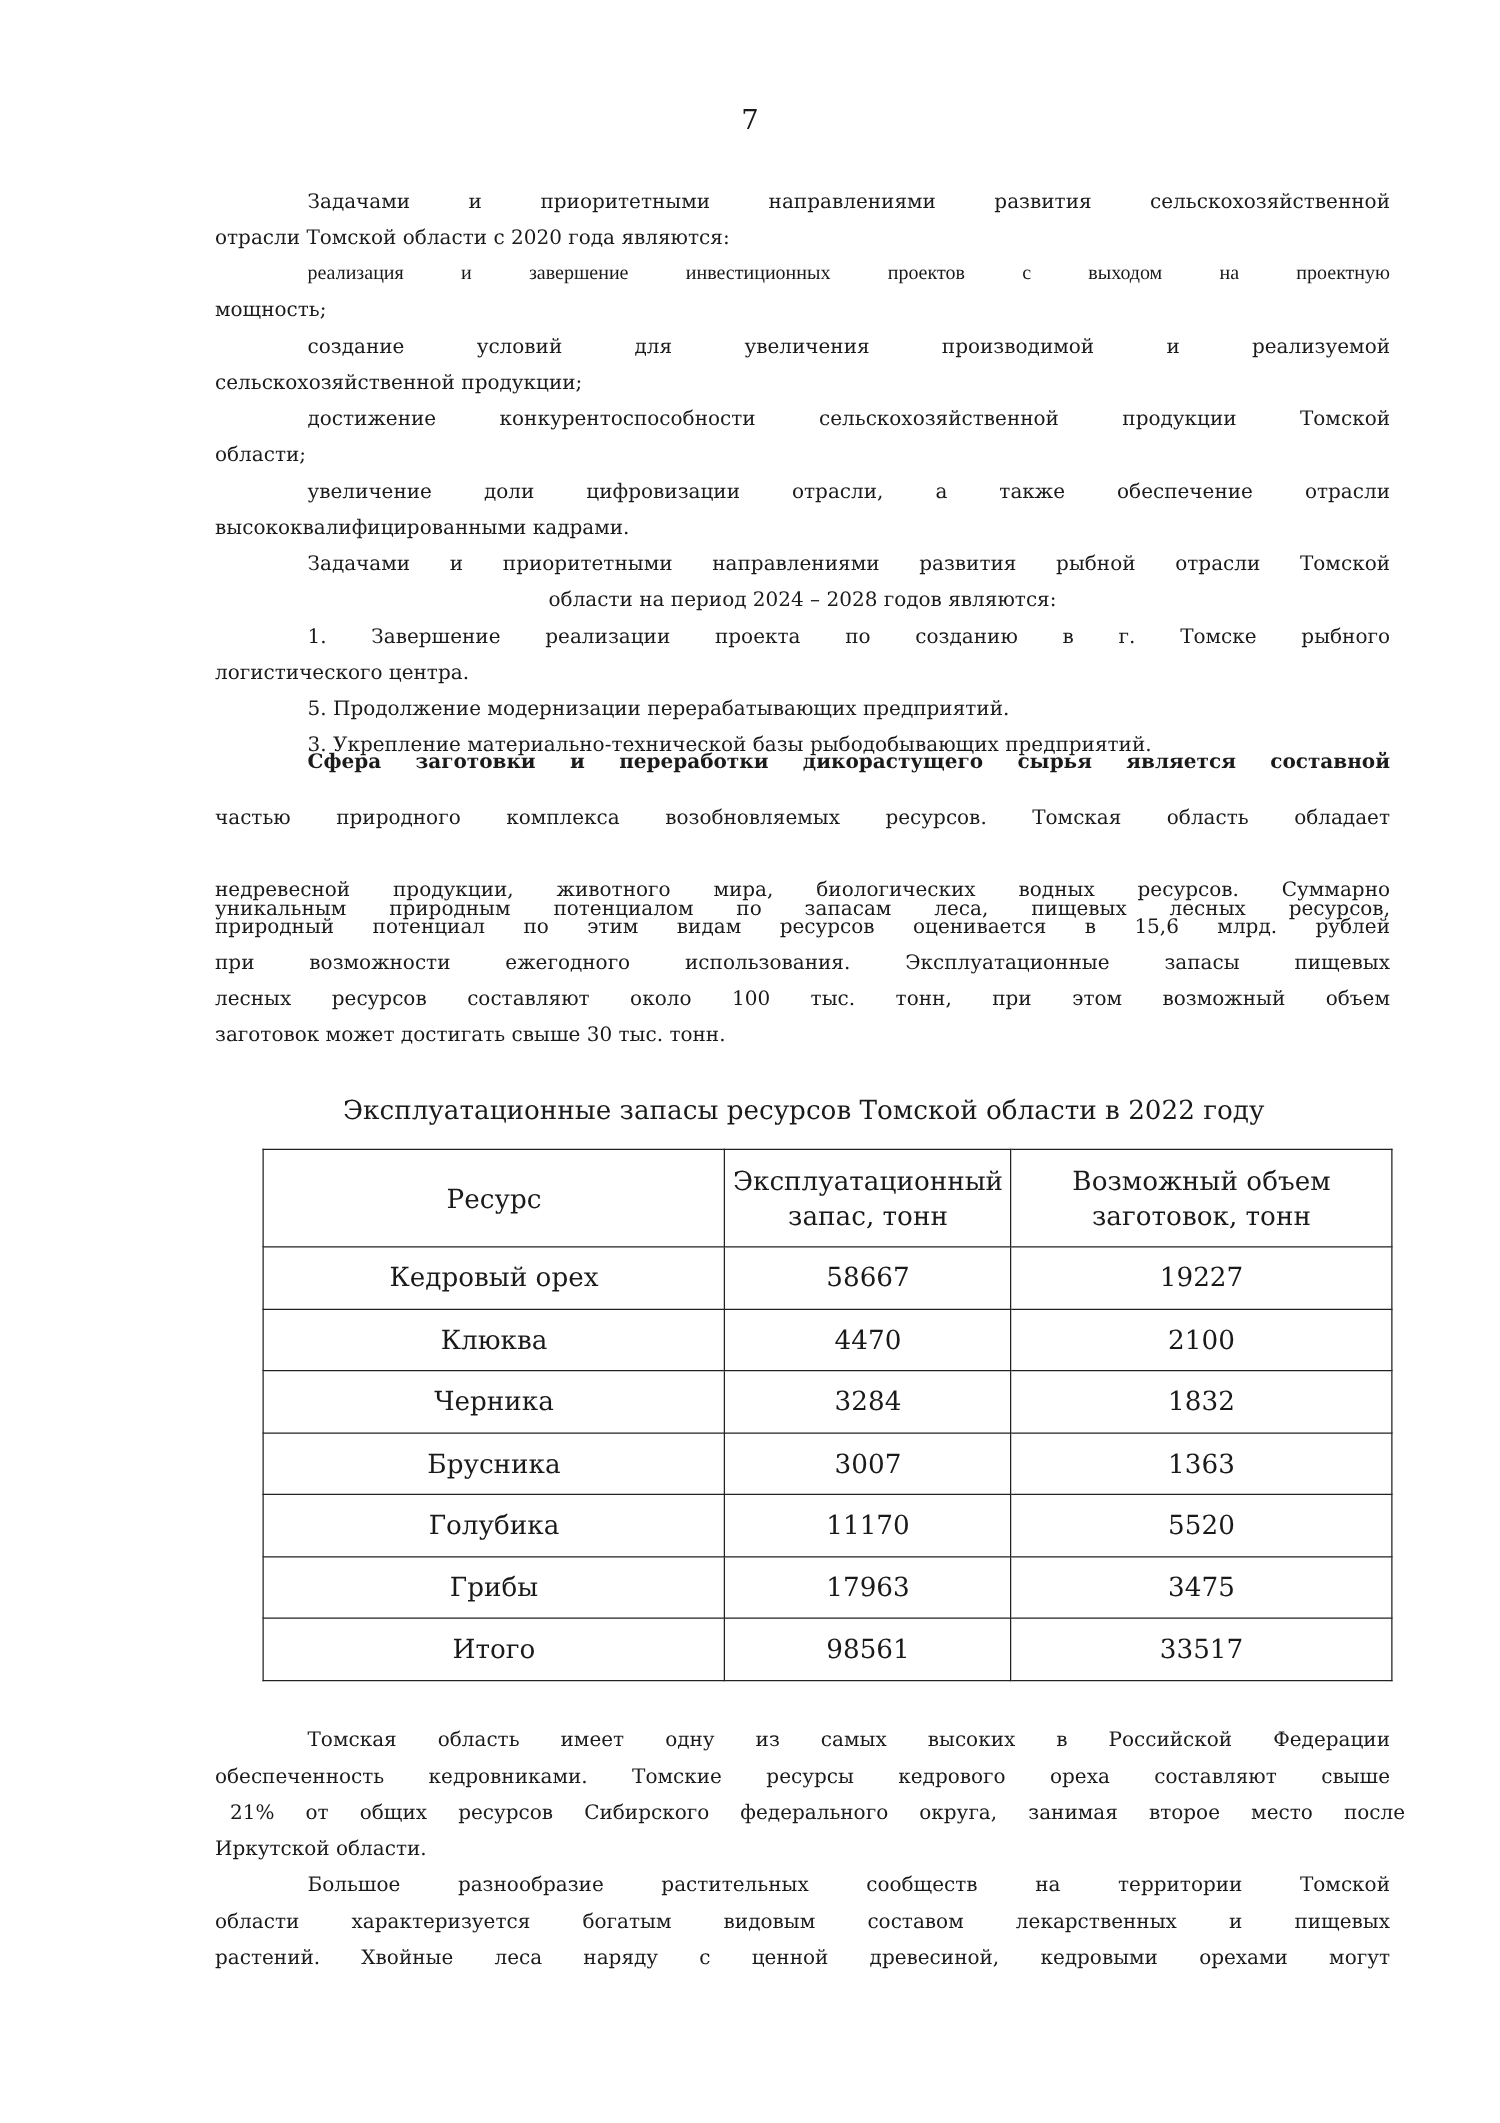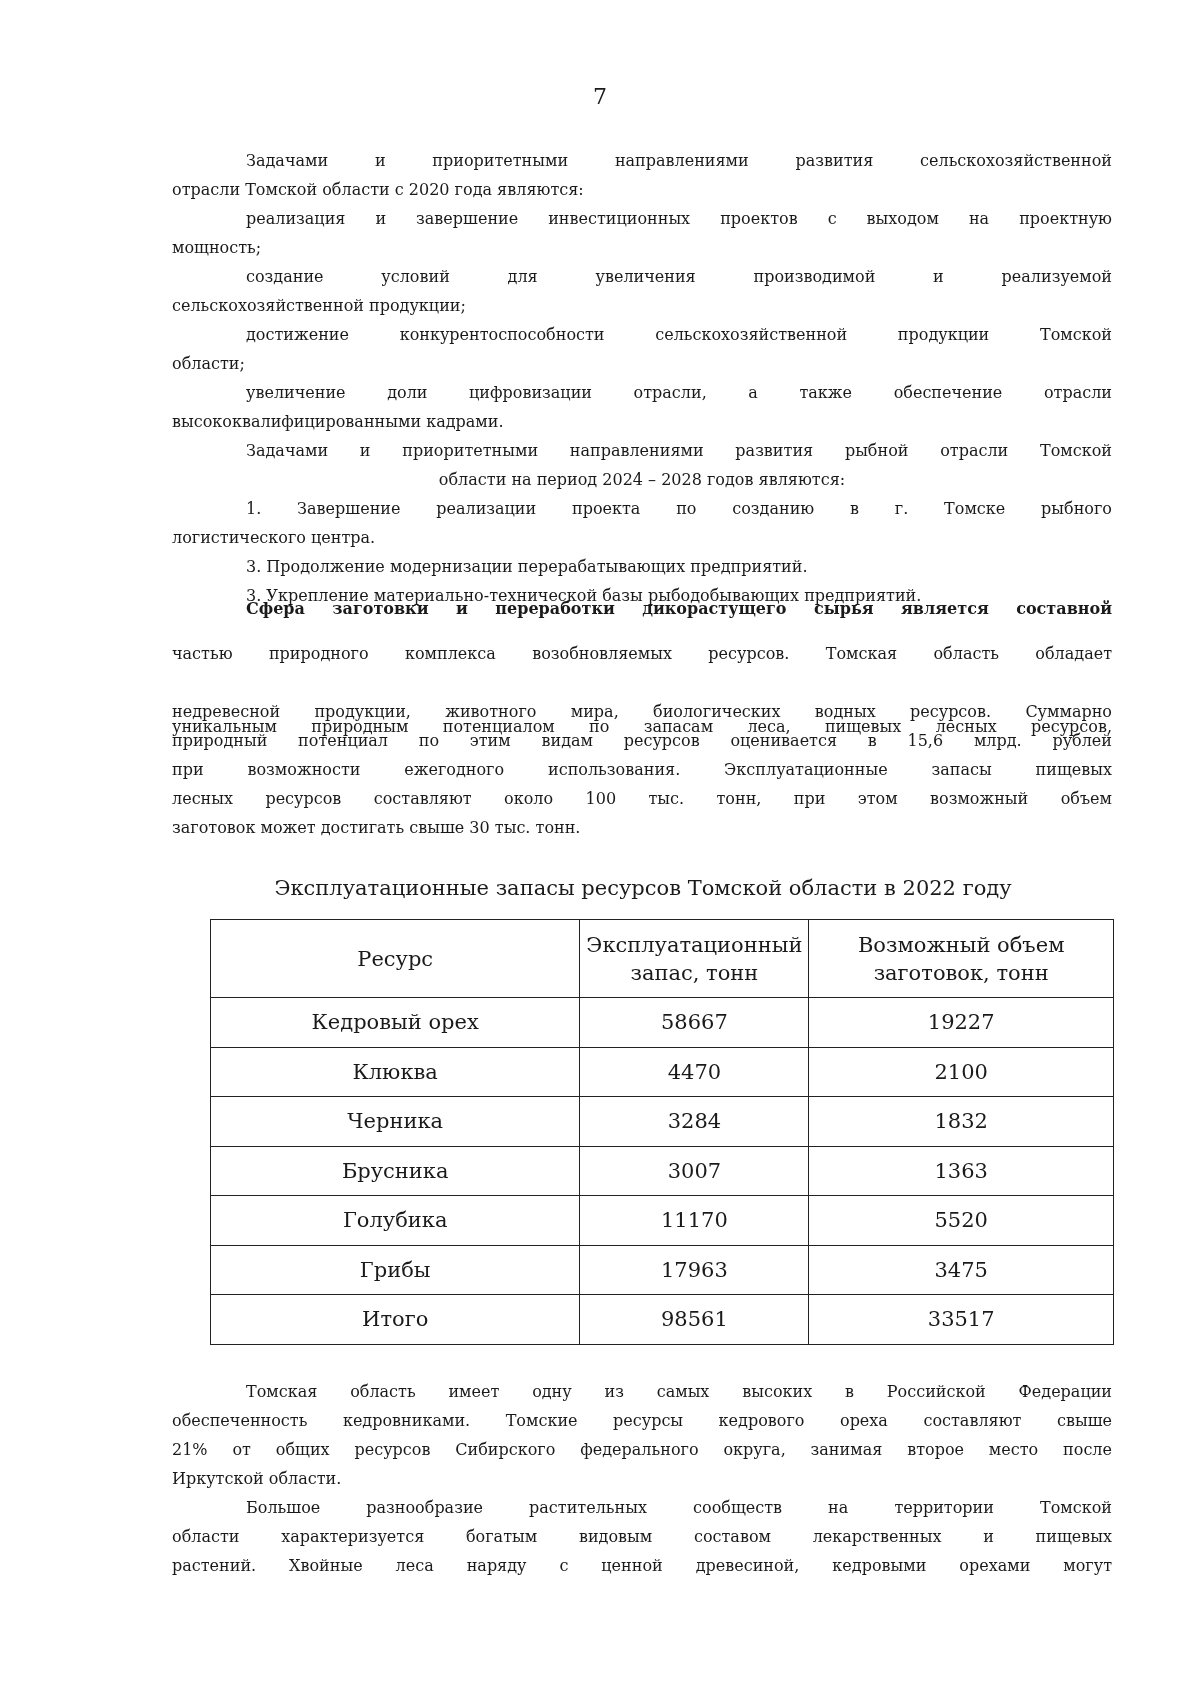--- a/index.html
+++ b/index.html
@@ -19,33 +19,33 @@
   col.c1 { width: 370px; } col.c2 { width: 229px; } col.c3 { width: 305px; }
 </style>
 </head>
 <body>
 
 <div class="page-num">7</div>
 
 <div id="top-lines">
     <div class="line ind j" style="top: 146px;">Задачами и приоритетными направлениями развития сельскохозяйственной</div>
     <div class="line" style="top: 175px;">отрасли Томской области с 2020 года являются:</div>
-    <div class="line ind j" style="top: 204px;">реализация и завершение инвестиционных проектов с выходом на проектную</div>
+    <div class="line ind j" style="top: 204px; font-family: Liberation Serif, serif;">реализация и завершение инвестиционных проектов с выходом на проектную</div>
     <div class="line" style="top: 233px;">мощность;</div>
     <div class="line ind j" style="top: 262px;">создание условий для увеличения производимой и реализуемой</div>
     <div class="line" style="top: 291px;">сельскохозяйственной продукции;</div>
     <div class="line ind j" style="top: 320px;">достижение конкурентоспособности сельскохозяйственной продукции Томской</div>
     <div class="line" style="top: 349px;">области;</div>
     <div class="line ind j" style="top: 378px;">увеличение доли цифровизации отрасли, а также обеспечение отрасли</div>
     <div class="line" style="top: 407px;">высококвалифицированными кадрами.</div>
     <div class="line ind j" style="top: 436px;">Задачами и приоритетными направлениями развития рыбной отрасли Томской</div>
     <div class="line" style="top: 465px; text-align: center;">области на период 2024 – 2028 годов являются:</div>
     <div class="line ind j" style="top: 494px;">1. Завершение реализации проекта по созданию в г. Томске рыбного</div>
     <div class="line" style="top: 523px;">логистического центра.</div>
-    <div class="line ind" style="top: 552px;">3. Продолжение модернизации перерабатывающих предприятий.</div>
+    <div class="line ind" style="top: 552px;">5. Продолжение модернизации перерабатывающих предприятий.</div>
     <div class="line ind" style="top: 581px;">3. Укрепление материально-технической базы рыбодобывающих предприятий.</div>
     <div class="line ind j" style="top: 594px; font-weight: bold;">Сфера заготовки и переработки дикорастущего сырья является составной</div>
     <div class="line j" style="top: 639px;">частью природного комплекса возобновляемых ресурсов. Томская область обладает</div>
     <div class="line j" style="top: 668px; margin-top: 44px;">уникальным природным потенциалом по запасам леса, пищевых лесных ресурсов,</div>
     <div class="line j" style="top: 697px;">недревесной продукции, животного мира, биологических водных ресурсов. Суммарно</div>
     <div class="line j" style="top: 726px;">природный потенциал по этим видам ресурсов оценивается в 15,6 млрд. рублей</div>
     <div class="line j" style="top: 755px;">при возможности ежегодного использования. Эксплуатационные запасы пищевых</div>
     <div class="line j" style="top: 784px;">лесных ресурсов составляют около 100 тыс. тонн, при этом возможный объем</div>
     <div class="line" style="top: 813px;">заготовок может достигать свыше 30 тыс. тонн.</div>
   </div>
@@ -100,18 +100,18 @@
         <td>Итого</td>
         <td>98561</td>
         <td>33517</td>
       </tr>
     </tbody>
 </table>
 
 <div id="bottom-lines">
     <div class="line ind j" style="top: 1377px;">Томская область имеет одну из самых высоких в Российской Федерации</div>
     <div class="line j" style="top: 1406px;">обеспеченность кедровниками. Томские ресурсы кедрового ореха составляют свыше</div>
-    <div class="line j" style="top: 1435px;">21% от общих ресурсов Сибирского федерального округа, занимая второе место после</div>
+    <div class="line j" style="top: 1435px; margin-left: 12px;">21% от общих ресурсов Сибирского федерального округа, занимая второе место после</div>
     <div class="line" style="top: 1464px;">Иркутской области.</div>
     <div class="line ind j" style="top: 1493px;">Большое разнообразие растительных сообществ на территории Томской</div>
     <div class="line j" style="top: 1522px;">области характеризуется богатым видовым составом лекарственных и пищевых</div>
     <div class="line j" style="top: 1551px;">растений. Хвойные леса наряду с ценной древесиной, кедровыми орехами могут</div>
   </div>
 
 </body></html>

